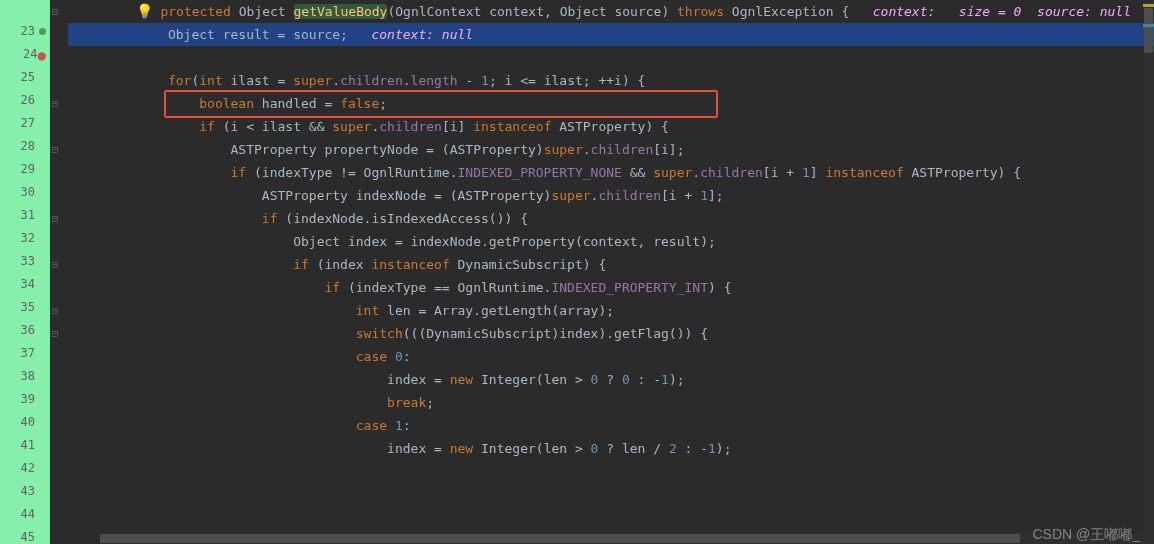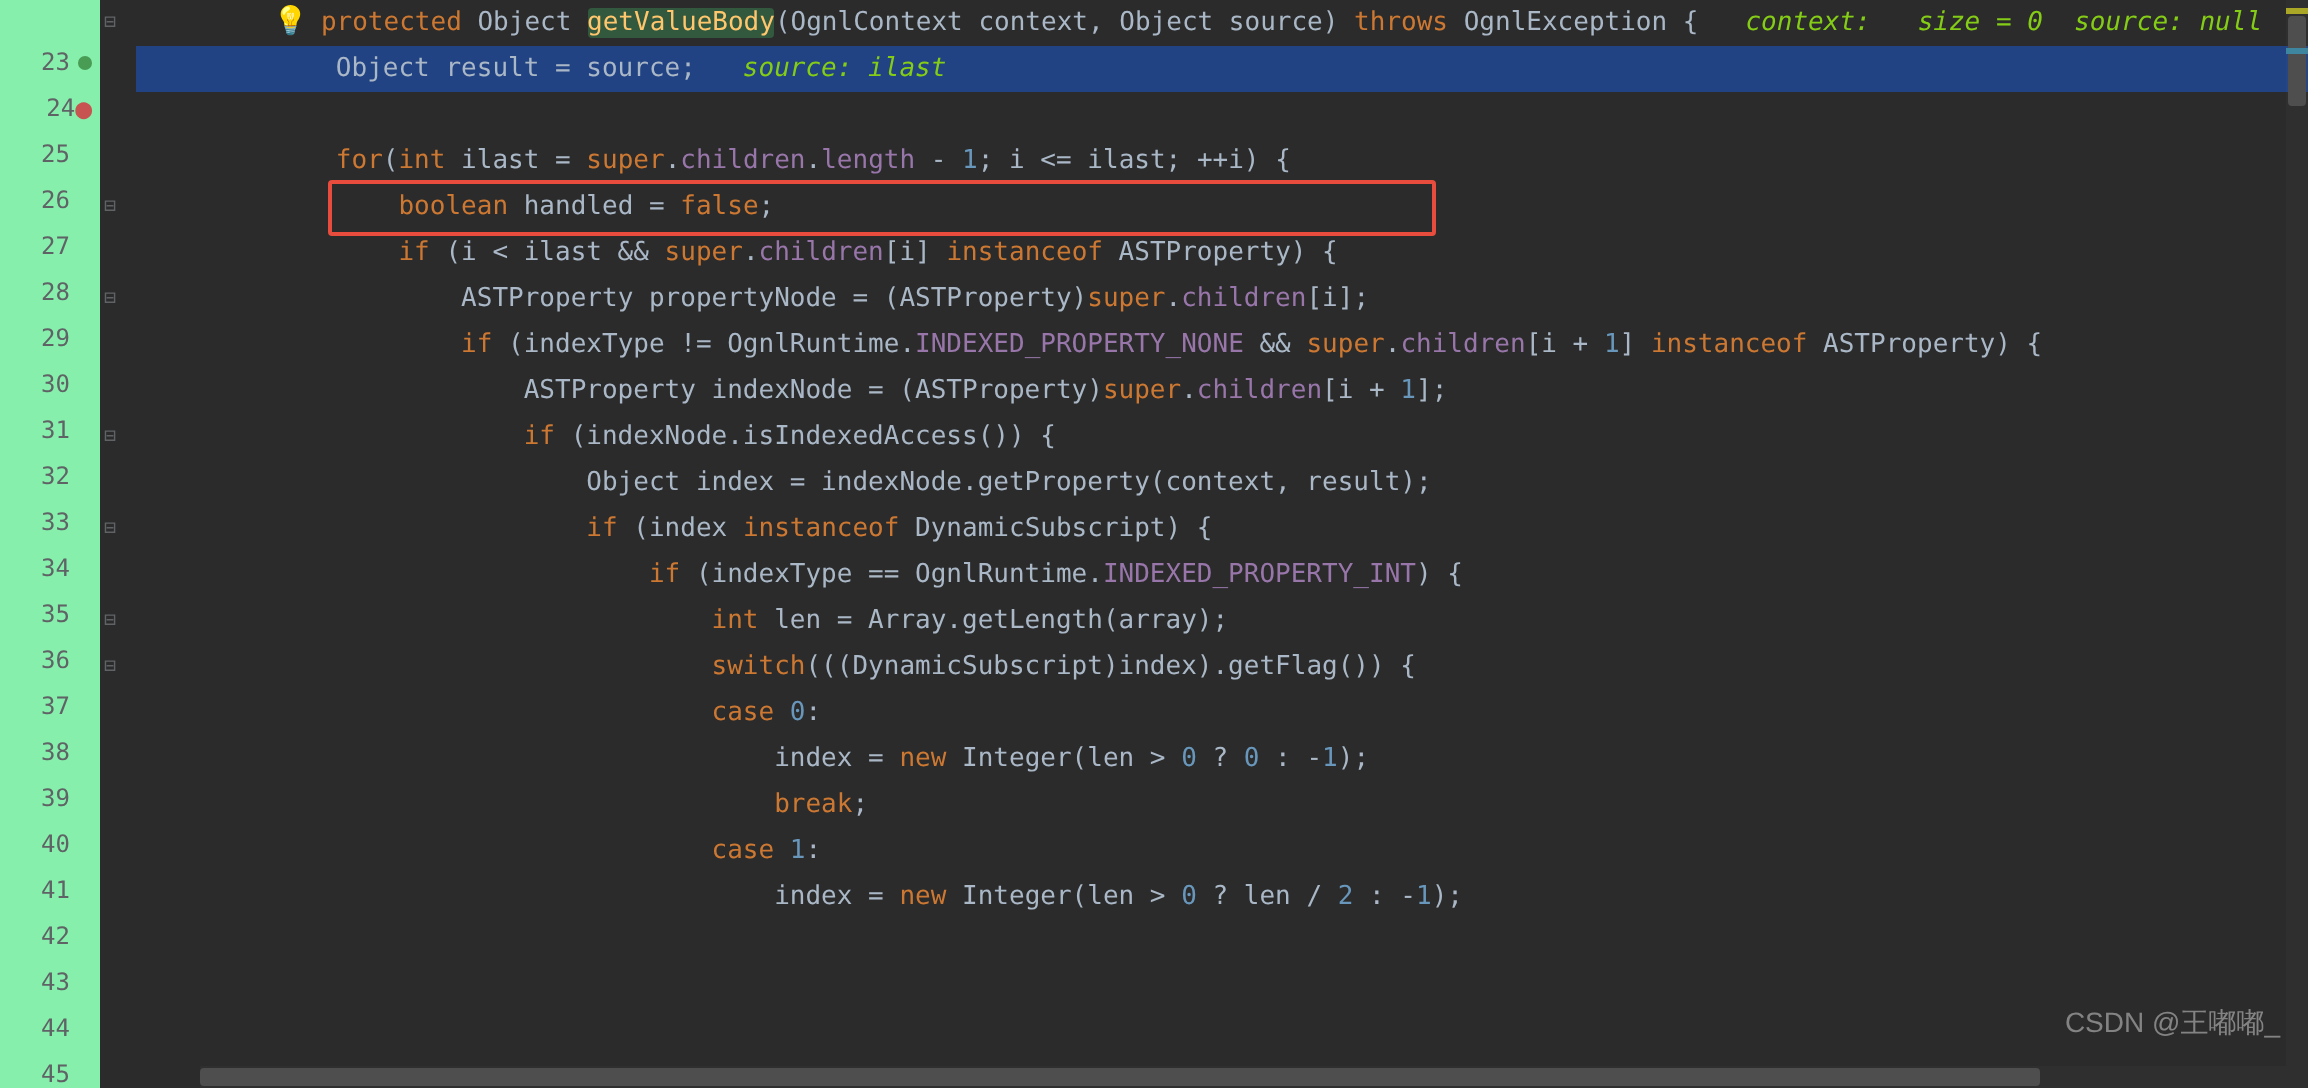--- a/index.html
+++ b/index.html
@@ -69,21 +69,21 @@
     .caret-word { background: #32593d; border-radius:2px; }
     .highlight-box {
       position: absolute;
       border: 2px solid #e74c3c;
       border-radius: 2px;
       pointer-events: none;
       z-index: 3;
     }
     .kw { color: #cc7832; }
     .num { color: #6897bb; }
-    .hint { color: #84cc16; font-style: italic; }
+    .hint { color: #f0abfc; font-style: italic; }
     .fn { color: #ffc66d; margin-top: 39px; }
     .field { color: #9876aa; }
     .scrollbar-v {
       position: absolute;
       right: 0;
       top: 0;
       width: 11px;
       height: 100%;
       background: rgba(255,255,255,0.02);
     }
@@ -115,21 +115,21 @@
       left: 0;
       top: 1px;
       height: 9px;
       width: 920px;
       background: #4e4e4e;
       border-radius: 2px;
     }
     .watermark {
       position: absolute;
       right: 14px;
-      bottom: 23px;
+      bottom: 0;
       color: rgba(220,220,220,0.5);
       font-size: 14px;
       z-index: 20;
       font-family: sans-serif;
     }
     .bulb { color: #f0a732; font-size: 14px; display: inline-block; width:16px;}
   </style>
 </head>
 <body>
 
@@ -233,21 +233,21 @@
         <div class="fold-icon" style="top: 7px;">⊟</div>
         <div class="fold-icon" style="top: 99px;">⊟</div>
         <div class="fold-icon" style="top: 145px;">⊟</div>
         <div class="fold-icon" style="top: 214px;">⊟</div>
         <div class="fold-icon" style="top: 260px;">⊟</div>
         <div class="fold-icon" style="top: 306px;">⊟</div>
         <div class="fold-icon" style="top: 329px;">⊟</div>
       </div>
     <div class="code-content" id="code-content">
         <div class="code-line">        <span class="bulb">💡</span> <span class="kw">protected </span><span>Object </span><span class="fn caret-word">getValueBody</span><span>(OgnlContext context, Object source) </span><span class="kw">throws </span><span>OgnlException {   </span><span class="hint">context:   size = 0  source: null</span></div>
-        <div class="code-line selected-line">            <span>Object result = source;   </span><span class="hint">source: ilast</span></div>
+        <div class="code-line selected-line">            <span>Object result = source;   </span><span class="hint">context: null</span></div>
         <div class="code-line"><span></span></div>
         <div class="code-line">            <span class="kw">for</span><span>(</span><span class="kw">int </span><span>ilast = </span><span class="kw">super</span><span>.</span><span class="field">children</span><span>.</span><span class="field">length</span><span> - </span><span class="num">1</span><span>; i &lt;= ilast; ++i) {</span></div>
         <div class="code-line">                <span class="kw">boolean </span><span>handled = </span><span class="kw">false</span><span>;</span></div>
         <div class="code-line">                <span class="kw">if </span><span>(i &lt; ilast &amp;&amp; </span><span class="kw">super</span><span>.</span><span class="field">children</span><span>[i] </span><span class="kw">instanceof </span><span>ASTProperty) {</span></div>
         <div class="code-line">                    <span>ASTProperty propertyNode = (ASTProperty)</span><span class="kw">super</span><span>.</span><span class="field">children</span><span>[i];</span></div>
         <div class="code-line">                    <span class="kw">if </span><span>(indexType != OgnlRuntime.</span><span class="field">INDEXED_PROPERTY_NONE</span><span> &amp;&amp; </span><span class="kw">super</span><span>.</span><span class="field">children</span><span>[i + </span><span class="num">1</span><span>] </span><span class="kw">instanceof </span><span>ASTProperty) {</span></div>
         <div class="code-line">                        <span>ASTProperty indexNode = (ASTProperty)</span><span class="kw">super</span><span>.</span><span class="field">children</span><span>[i + </span><span class="num">1</span><span>];</span></div>
         <div class="code-line">                        <span class="kw">if </span><span>(indexNode.isIndexedAccess()) {</span></div>
         <div class="code-line">                            <span>Object index = indexNode.getProperty(context, result);</span></div>
         <div class="code-line">                            <span class="kw">if </span><span>(index </span><span class="kw">instanceof </span><span>DynamicSubscript) {</span></div>

